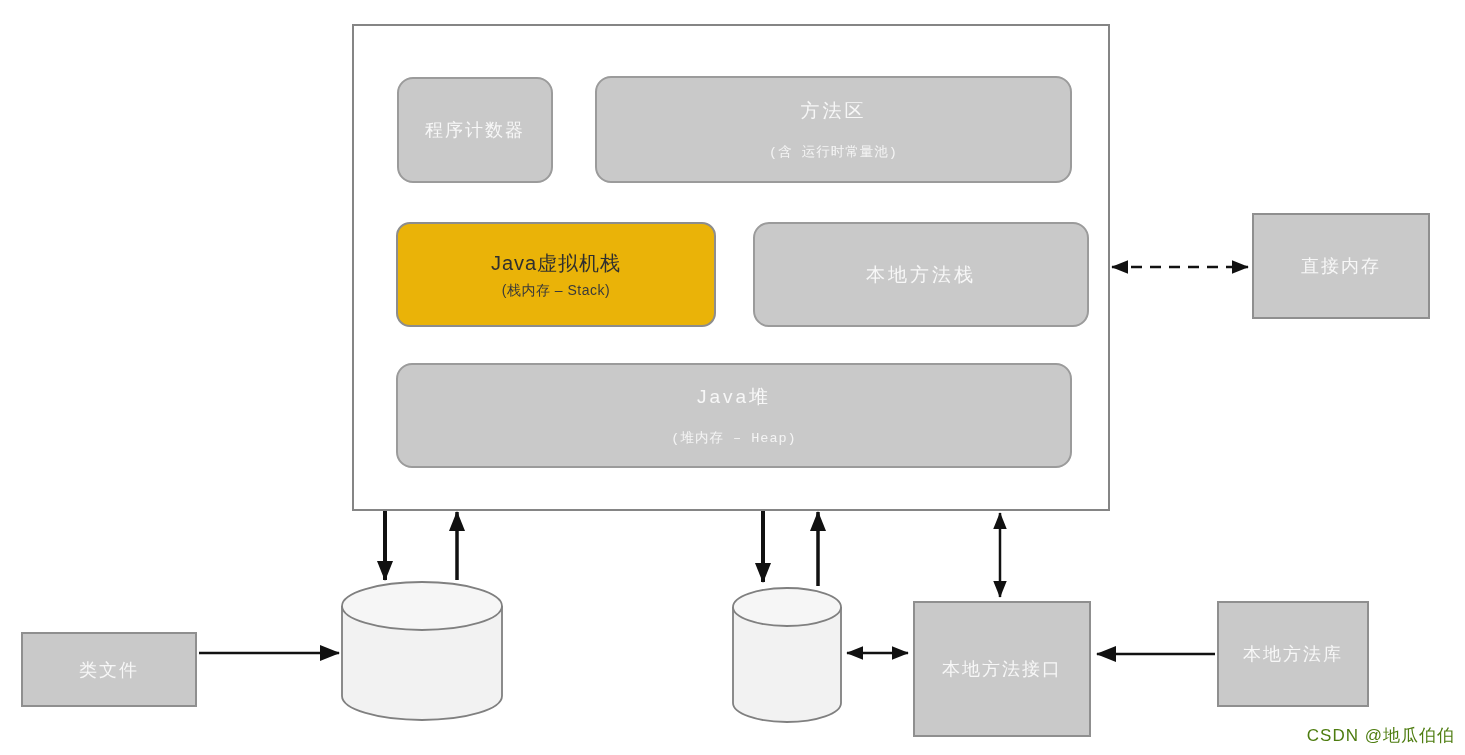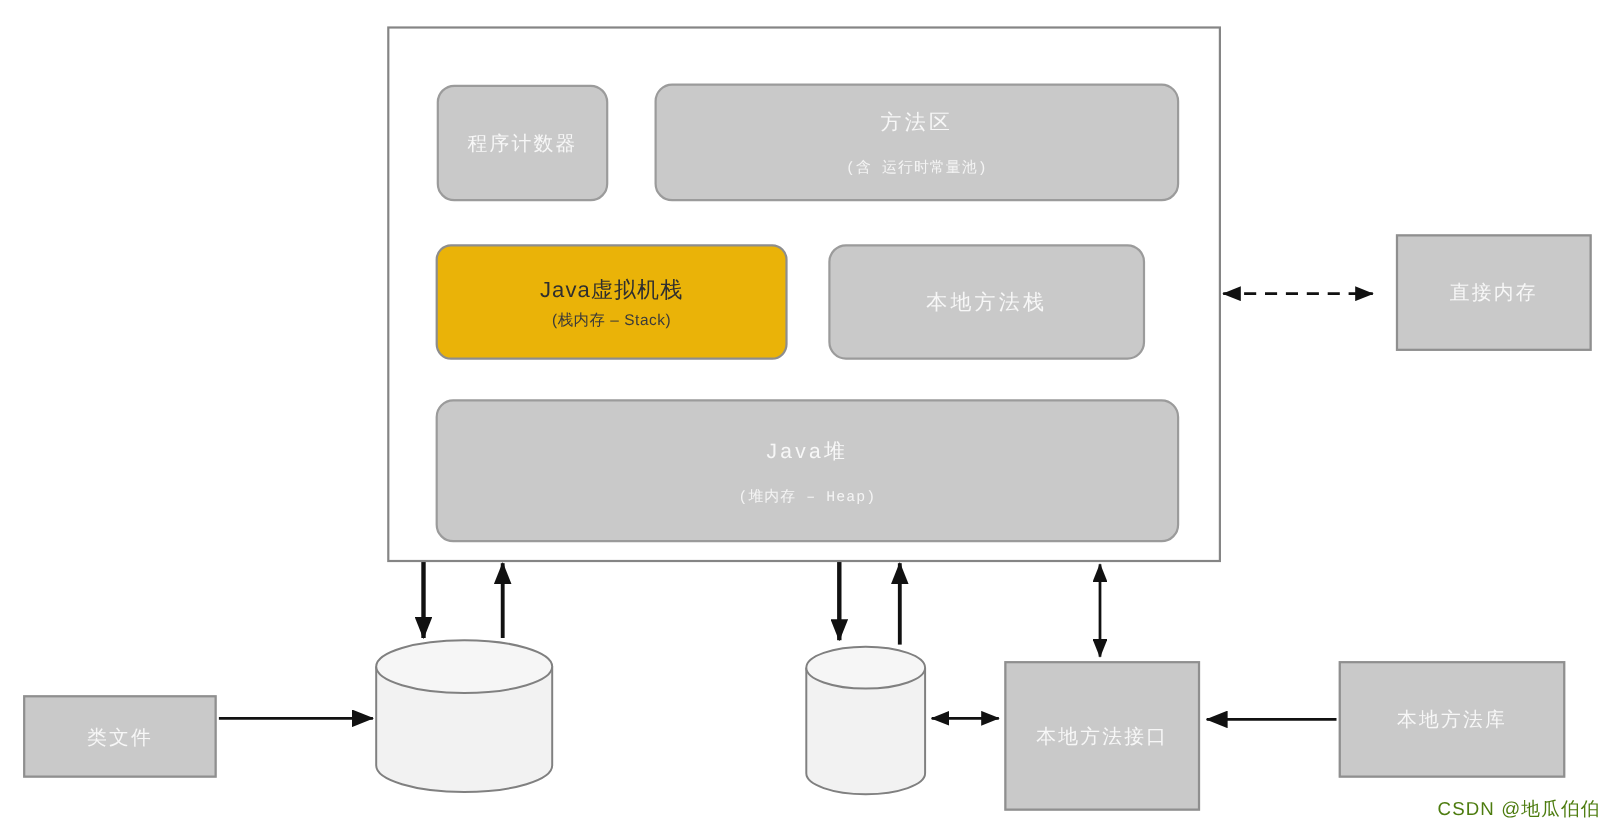--- a/index.html
+++ b/index.html
@@ -31,26 +31,26 @@
   .sublabel-dark{font-size:14px;letter-spacing:0.5px;margin-top:5px;color:#3a3a3a;text-align:right;}
   .watermark{
     position:absolute;right:10px;bottom:8px;
     font-size:17px;color:#4d7c0f;letter-spacing:1px;
   }
 
   
   #program-counter{left:397px;top:77px;width:156px;height:106px;}
   #method-area{left:595px;top:76px;width:477px;height:107px;border-radius:16px;}
   #jvm-stack{left:396px;top:222px;width:320px;height:105px;}
-  #native-method-stack{left:753px;top:222px;width:288px;height:105px;text-align:center;}
-  #java-heap{left:396px;top:363px;width:676px;height:130px;}
-  #direct-memory{left:1252px;top:213px;width:178px;height:106px;margin-left:17px;}
+  #native-method-stack{left:753px;top:222px;width:336px;height:105px;text-align:center;}
+  #java-heap{left:396px;top:363px;width:676px;height:105px;}
+  #direct-memory{left:1252px;top:213px;width:178px;height:106px;}
   #class-file{left:21px;top:632px;width:176px;height:75px;}
   #native-method-interface{left:913px;top:601px;width:178px;height:136px;}
-  #native-method-library{left:1217px;top:601px;width:206px;height:106px;}
+  #native-method-library{left:1217px;top:601px;width:152px;height:106px;}
 </style>
 </head>
 <body>
 
 <div class="stage">
 
   <svg class="connectors" viewBox="0 0 1465 755" xmlns="http://www.w3.org/2000/svg">
     <defs>
       <marker id="ah" viewBox="0 0 10 8" refX="9.5" refY="4" markerWidth="20" markerHeight="16" markerUnits="userSpaceOnUse" orient="auto-start-reverse">
         <path d="M0,0 L10,4 L0,8 Z" fill="#111111"></path>

